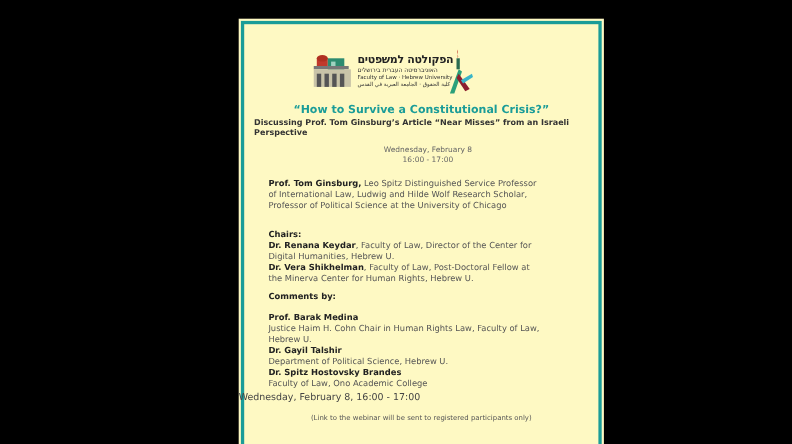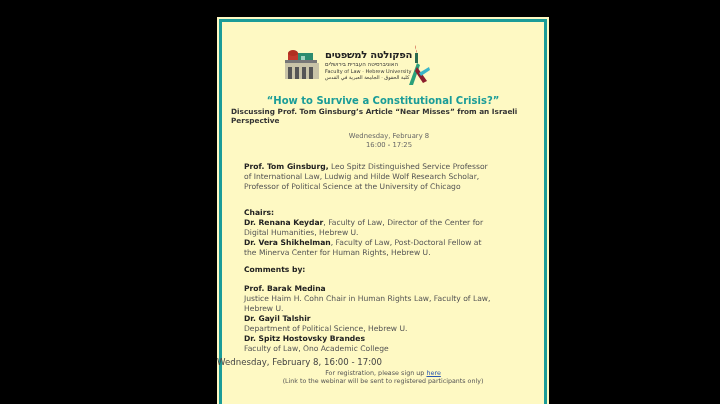--- a/index.html
+++ b/index.html
@@ -78,21 +78,21 @@
       <path d="M4 42 L12 20 L15 22 L8 42 Z" fill="#2aa07a"></path>
       <path d="M12 24 L22 38 L18 40 L10 28 Z" fill="#8b1e2d"></path>
       <path d="M14 30 L24 24 L25 27 L16 33 Z" fill="#3ab5c8"></path>
     </svg>
   </div>
 
   <div class="title">“How to Survive a Constitutional Crisis?”</div>
   <div class="subtitle">Discussing Prof. Tom Ginsburg’s Article “Near Misses” from an Israeli Perspective</div>
   <div class="date1">
     <p>Wednesday, February 8</p>
-    <p>16:00 - 17:25</p>
+    <p>16:00 - 17:00</p>
   </div>
 
   <div class="body speaker">
     <b>Prof. Tom Ginsburg,</b><span> Leo Spitz Distinguished Service Professor of International Law, Ludwig and Hilde Wolf Research Scholar, Professor of Political Science at the University of Chicago</span>
   </div>
 
 
   <div class="body chairs">
     <b>Chairs:</b><br>
     <b>Dr. Renana Keydar</b><span>, Faculty of Law, Director of the Center for Digital Humanities, Hebrew U.</span><br>
@@ -106,17 +106,14 @@
   <div class="body comments">
     <b>Prof. Barak Medina</b><br>
     <span>Justice Haim H. Cohn Chair in Human Rights Law, Faculty of Law, Hebrew U.</span><br>
     <b>Dr. Gayil Talshir</b><br>
     <span>Department of Political Science, Hebrew U.</span><br>
     <b>Dr. Spitz Hostovsky Brandes</b><br>
     <span>Faculty of Law, Ono Academic College</span>
   </div>
 
   <div class="footer1">Wednesday, February 8, 16:00 - 17:00</div>
-  <div class="footer2">
-    <span>For registration, please sign up </span><a>here</a>
-  </div>
   <div class="footer3">(Link to the webinar will be sent to registered participants only)</div>
 </div>
 
 </body></html>

